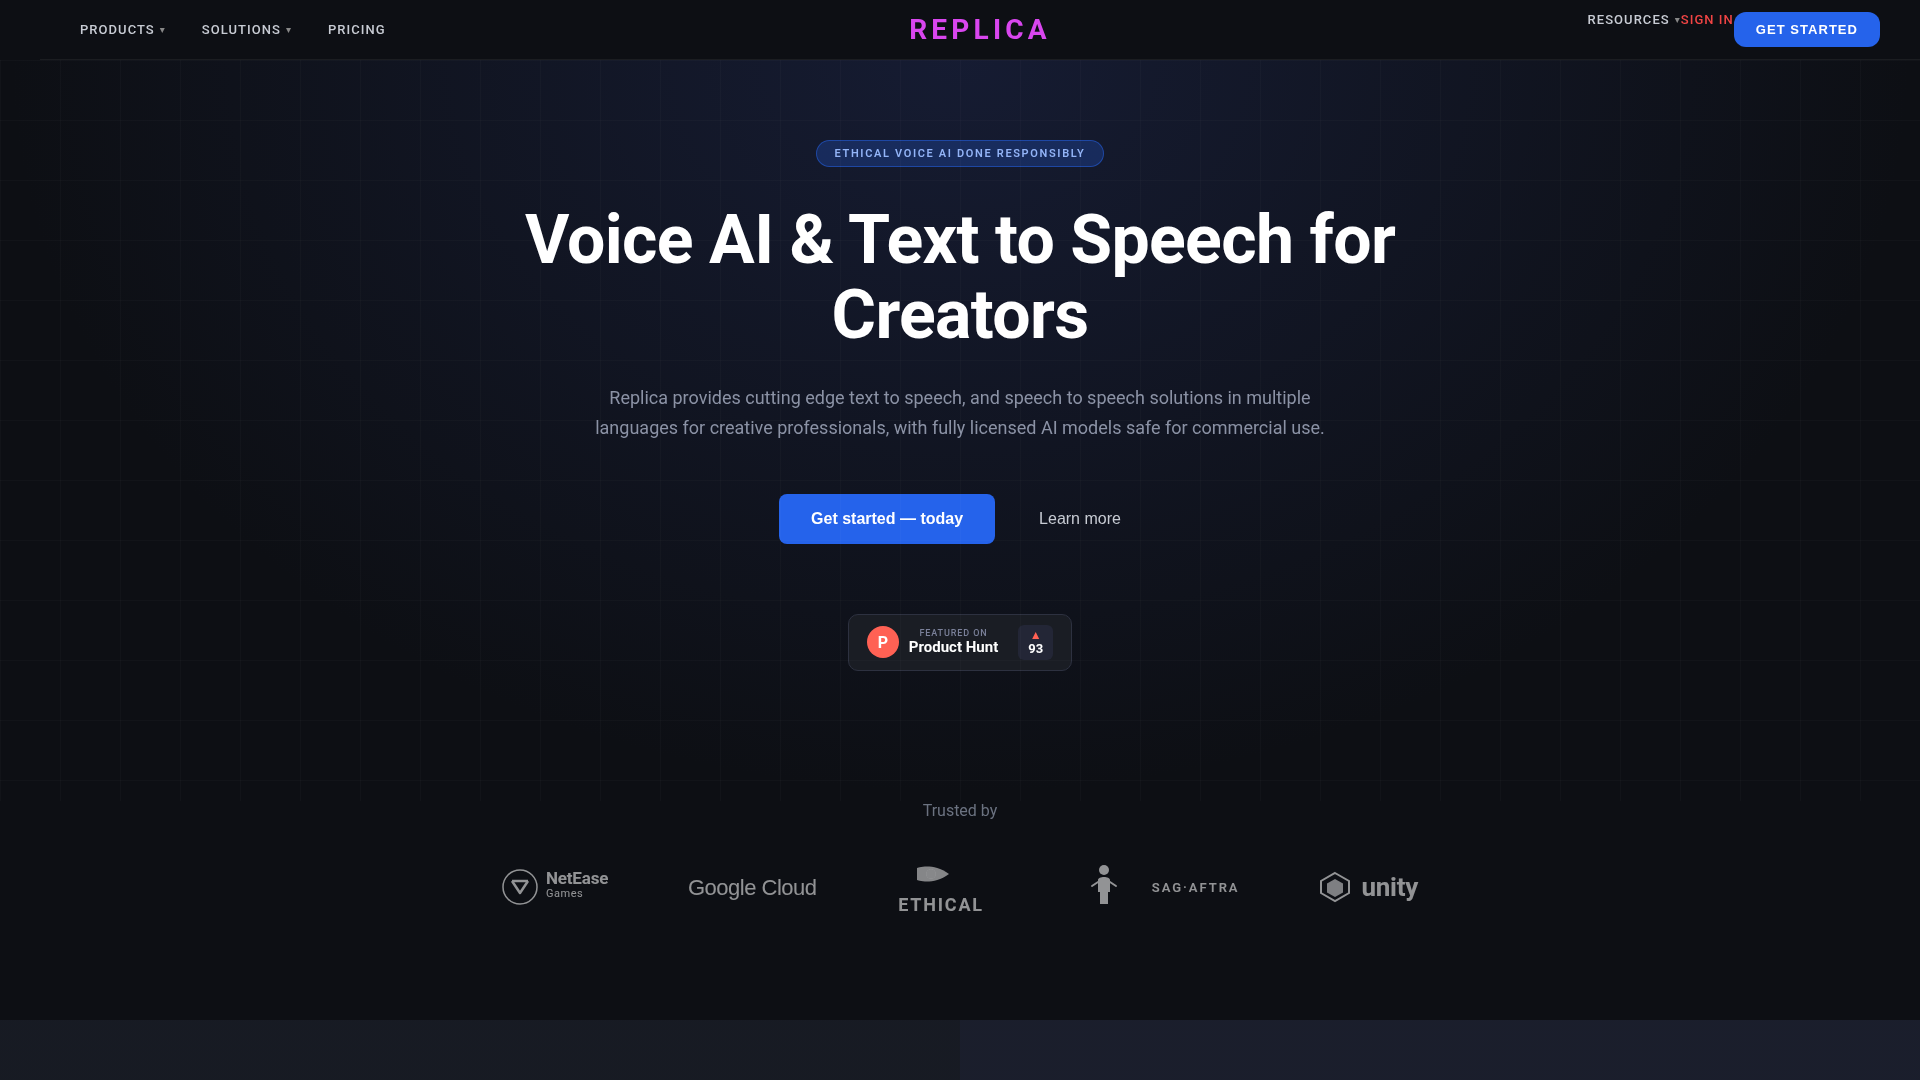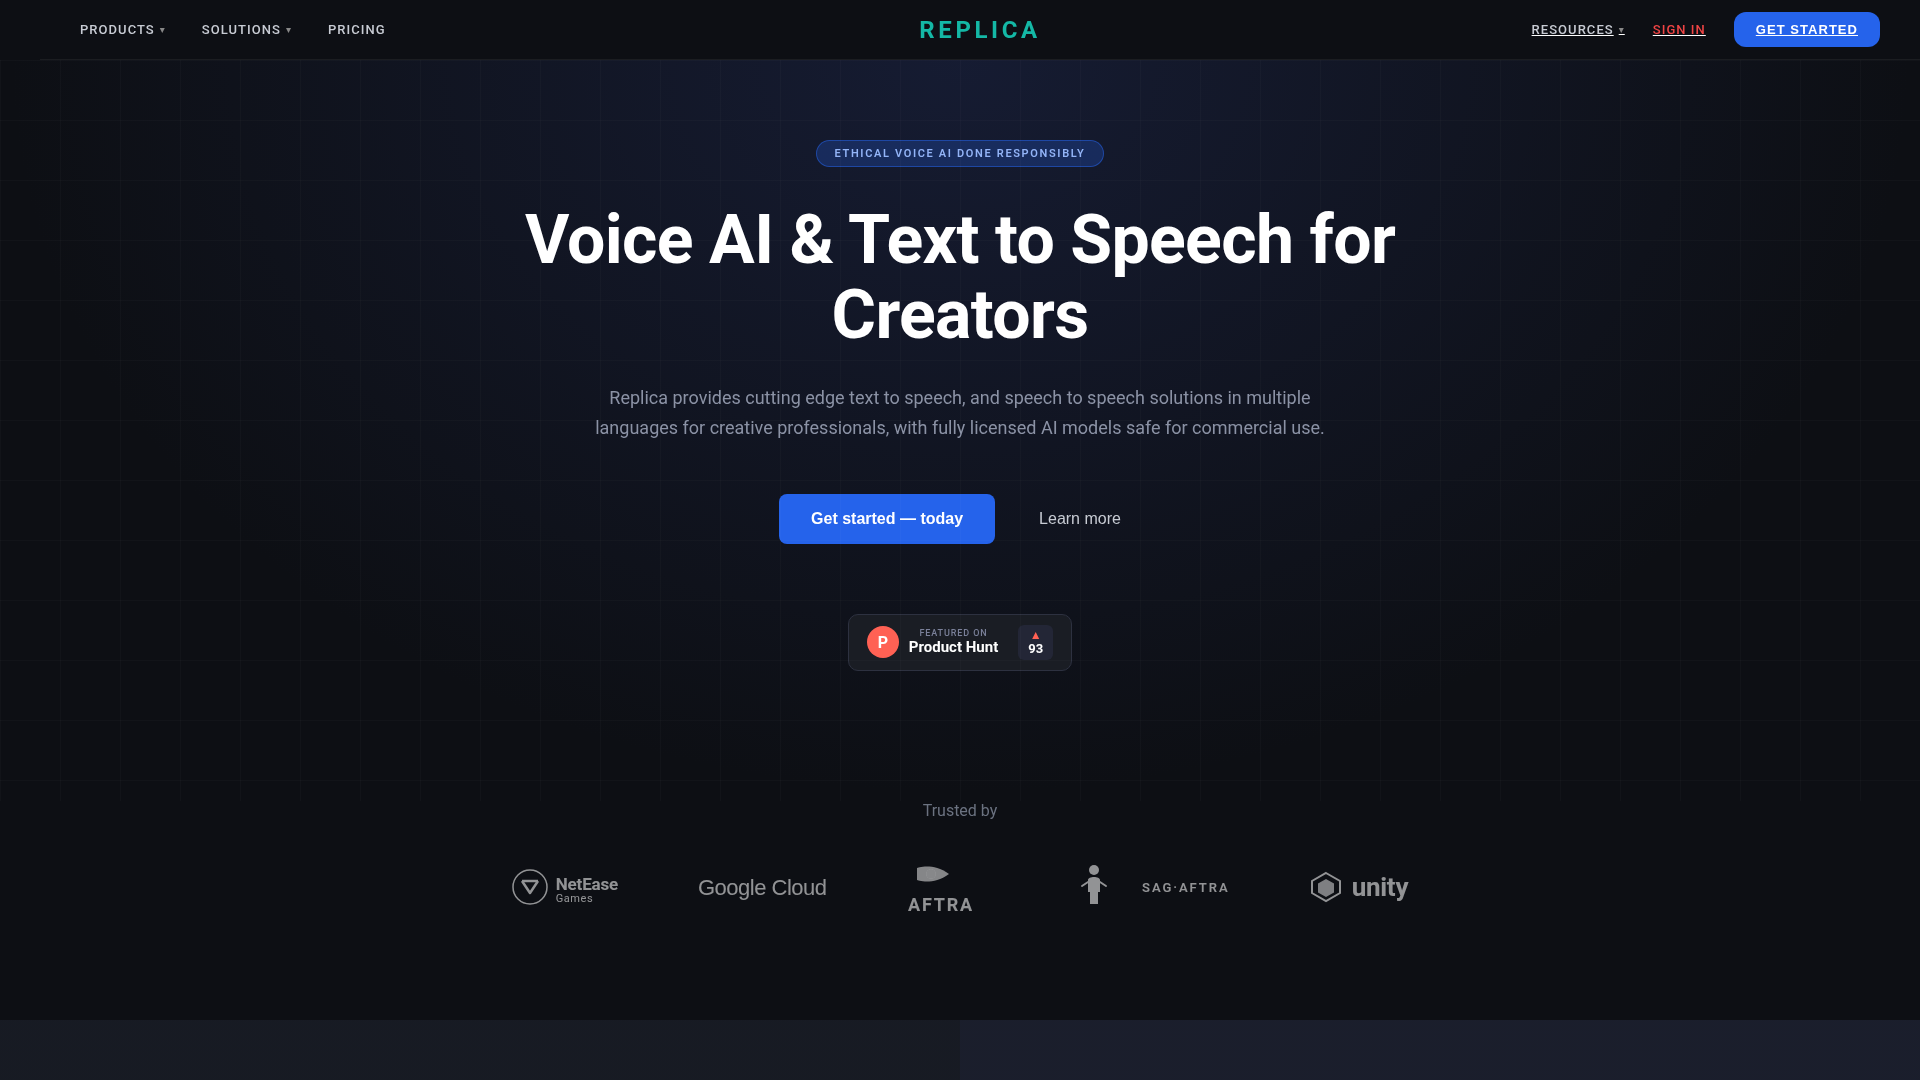--- a/index.html
+++ b/index.html
@@ -53,31 +53,29 @@
 
     .nav-chevron {
       font-size: 10px;
       color: #888;
     }
 
     .navbar-logo {
       position: absolute;
       left: 50%;
       transform: translateX(-50%);
-      font-size: 24px;
+      font-size: 28px;
       font-weight: 700;
       letter-spacing: 0.15em;
-      color: #14b8a6;
+      color: #d946ef;
     }
 
     .navbar-right {
       display: flex;
-      align-items: center;
-      gap: 28px;
-      text-decoration: underline;
+      align-items: flex-start;
     }
 
     .nav-sign-in {
       color: #ef4444;
       font-size: 13px;
       font-weight: 500;
       letter-spacing: 0.08em;
       text-transform: uppercase;
       cursor: pointer;
     }
@@ -261,21 +259,21 @@
       display: flex;
       align-items: center;
       gap: 8px;
       opacity: 0.55;
       filter: grayscale(100%) brightness(1.5);
     }
 
     
     .netease-logo {
       display: flex;
-      align-items: flex-end;
+      align-items: flex-start;
     }
 
     .netease-icon {
       width: 36px;
       height: 36px;
     }
 
     .netease-text {
       display: flex;
       flex-direction: column;
@@ -453,21 +451,21 @@
       </svg>
     </div>
 
     <div class="logo-item nvidia-logo">
       <div style="display:flex; flex-direction:column; align-items:center; gap:2px;">
         <svg width="64" height="32" viewBox="0 0 64 32" fill="none" xmlns="http://www.w3.org/2000/svg">
 
           <path d="M8 8 C8 8, 24 2, 40 14 C24 26, 8 20, 8 20 Z" fill="white" opacity="0.9"></path>
           <circle cx="22" cy="14" r="5" fill="#76b900"></circle>
         </svg>
-        <span class="nvidia-text">AFTRA</span>
+        <span class="nvidia-text">ETHICAL</span>
       </div>
     </div>
 
     <div class="logo-item sag-logo">
       <svg width="80" height="50" viewBox="0 0 80 50" fill="none" xmlns="http://www.w3.org/2000/svg">
 
         <circle cx="40" cy="8" r="5" fill="white"></circle>
         <path d="M34 18 C34 14, 46 14, 46 18 L46 30 L44 30 L44 42 L36 42 L36 30 L34 30 Z" fill="white"></path>
 
         <path d="M34 20 L28 24 M46 20 L52 24" stroke="white" stroke-width="2" stroke-linecap="round"></path>

